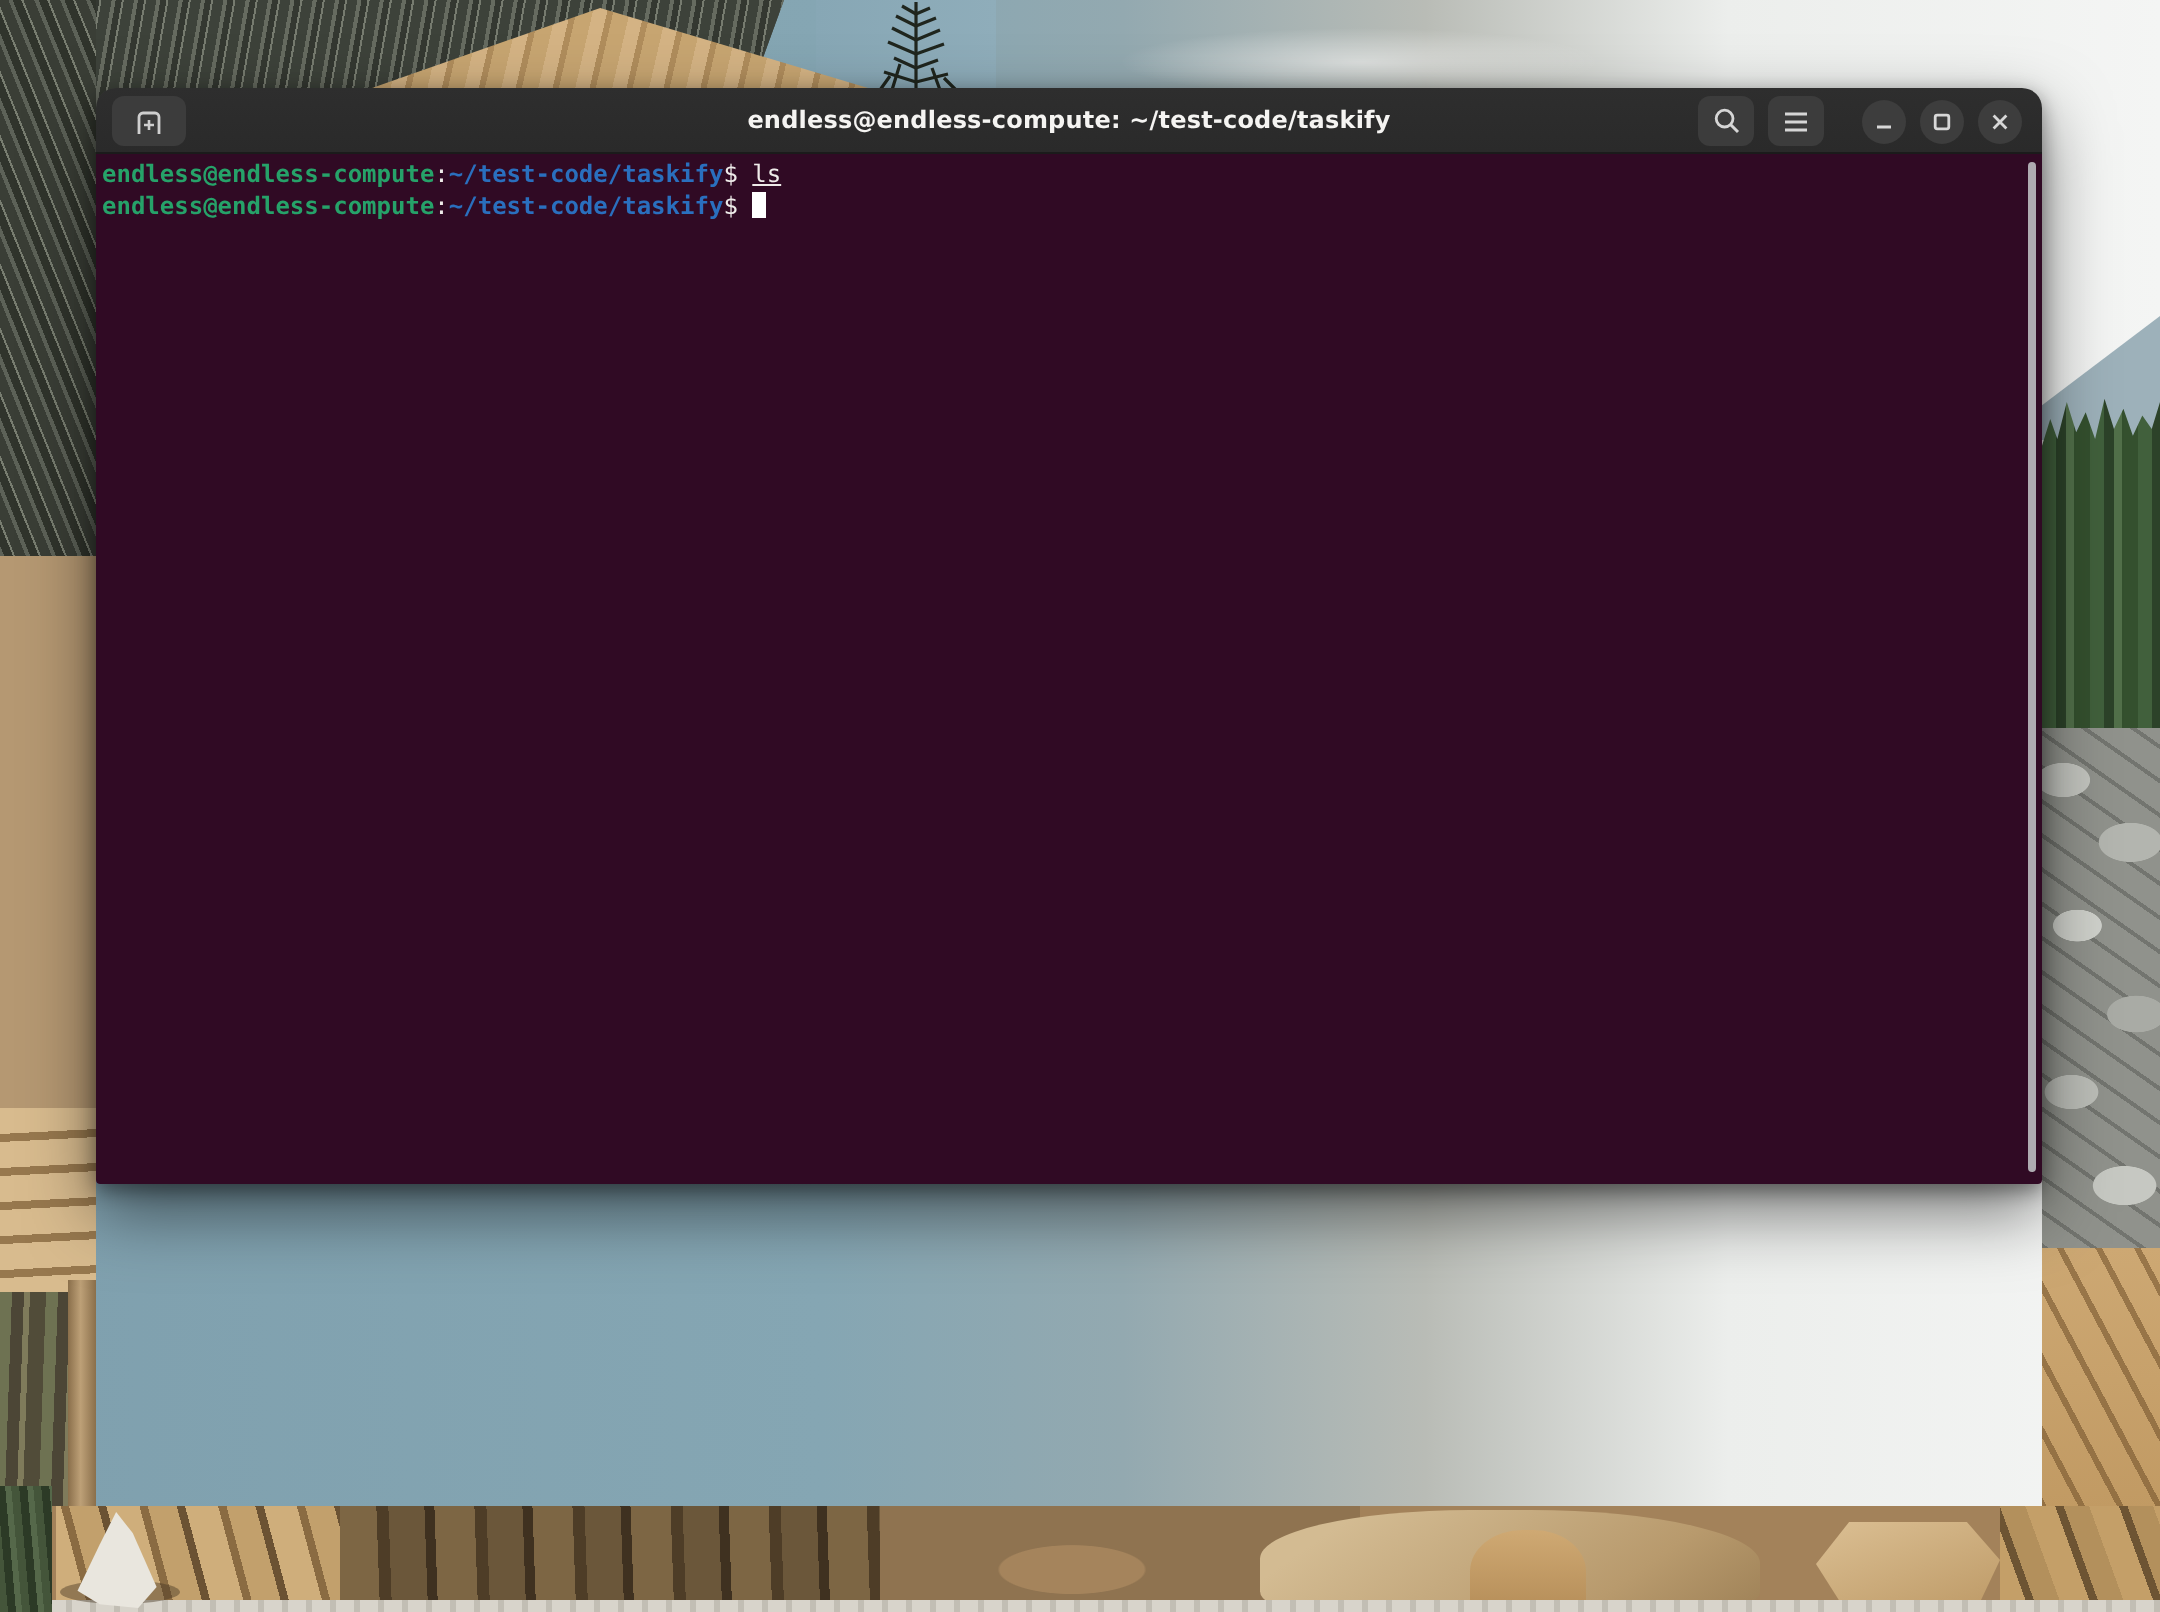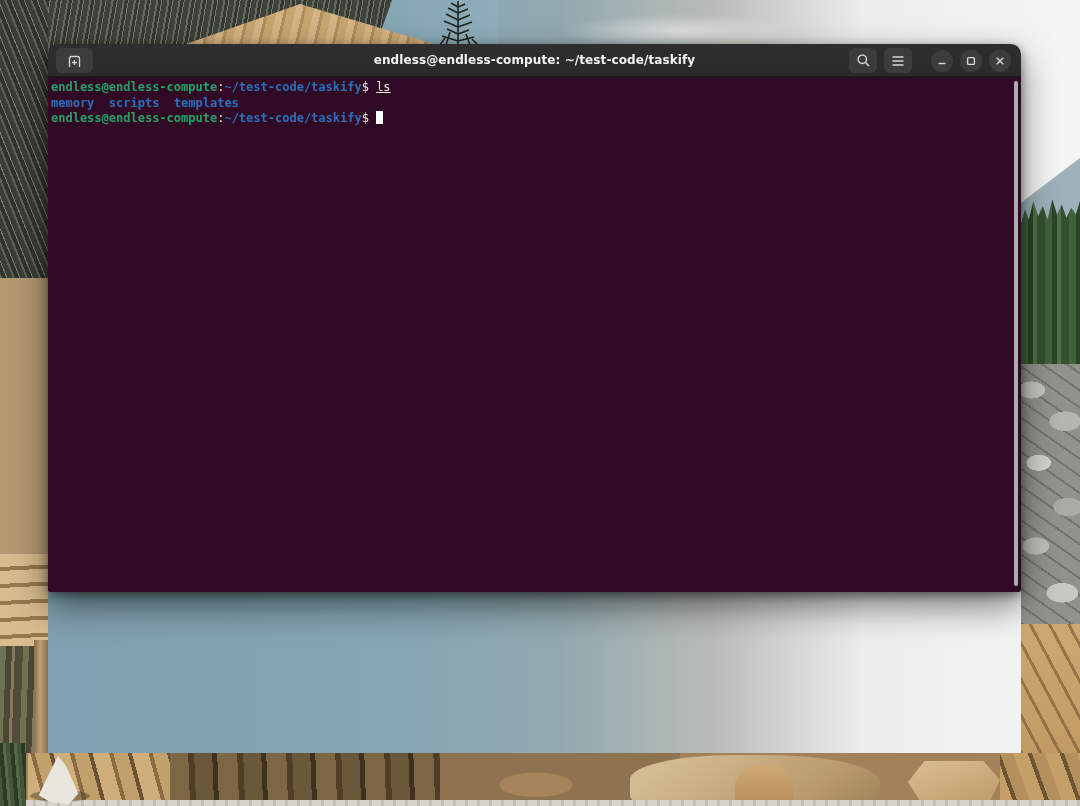--- a/index.html
+++ b/index.html
@@ -193,17 +193,16 @@
       <button class="tb-circle">
         <svg class="icon" width="10" height="10" viewBox="0 0 10 10">
           <path d="M1.8 1.8 L8.2 8.2 M8.2 1.8 L1.8 8.2" stroke="#d8d8d8" stroke-width="1.4"></path>
         </svg>
       </button>
     </div>
   </div>
 
   <div id="terminal">
     <div class="term-line"><span class="c-green">endless@endless-compute</span><span class="c-fg">:</span><span class="c-blue">~/test-code/taskify</span><span class="c-fg">$</span><span class="c-fg cmd">ls</span></div>
-    <div class="term-line"><span class="c-blue dir">memory</span><span class="c-blue dir">scripts</span><span class="c-blue dir">templates</span></div>
     <div class="term-line"><span class="c-green">endless@endless-compute</span><span class="c-fg">:</span><span class="c-blue">~/test-code/taskify</span><span class="c-fg">$</span><span id="cursor"></span></div>
     <div id="scrollbar"></div>
   </div>
 </div>
 
 </body></html>

